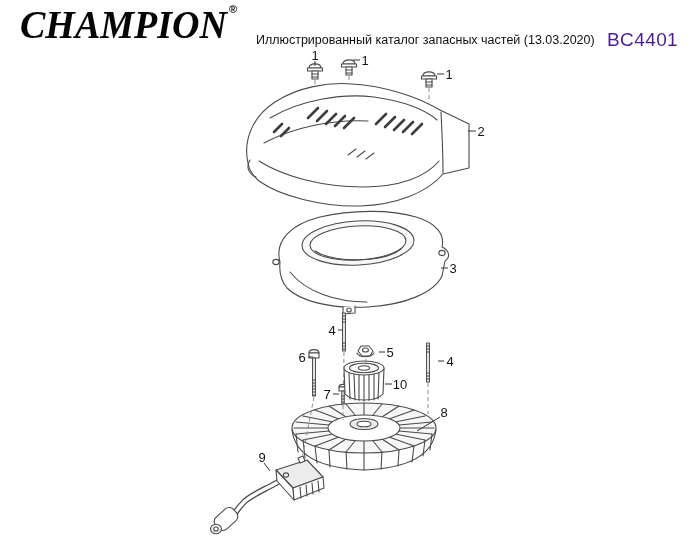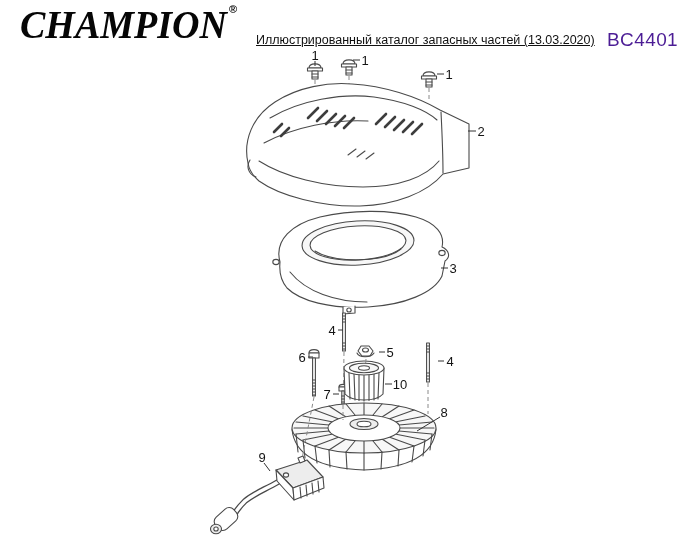--- a/index.html
+++ b/index.html
@@ -16,21 +16,21 @@
     letter-spacing:0px; transform:scaleY(1.04); transform-origin:left top;
     white-space:nowrap;
   }
   .logo .reg {
     font-family:"Liberation Sans", sans-serif;
     font-style:normal; font-weight:bold; font-size:11px;
     vertical-align:24px; margin-left:2px;
   }
   .catalog-title {
     position:absolute; left:244px; top:33px;
-    font-size:12.5px; color:#101010; white-space:nowrap;text-decoration:underline;
+    font-size:12.5px; color:#101010; white-space:nowrap;
   }
   .model {
     position:absolute; left:595px; top:29px;
     font-size:19px; color:#4c1d95; letter-spacing:0.4px; white-space:nowrap;
   }
 
   svg.diagram { position:absolute; left:0; top:0; }
   .ln  { fill:none; stroke:#4a4a4a; stroke-width:1.1; stroke-linecap:round; stroke-linejoin:round; }
   .fw  { fill:#ffffff; }
   .fg  { fill:#f7f7f7; }

